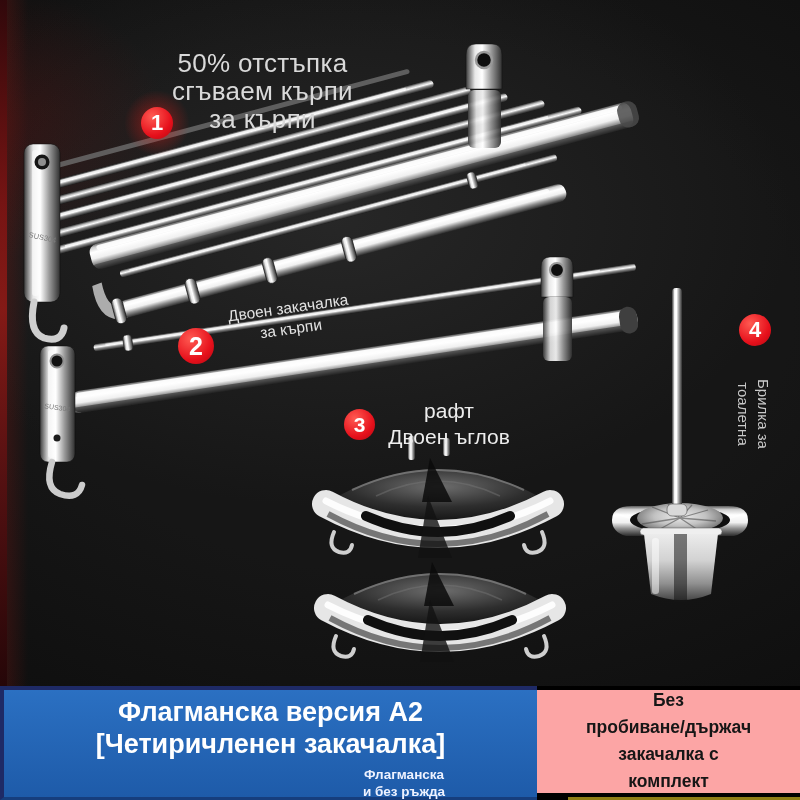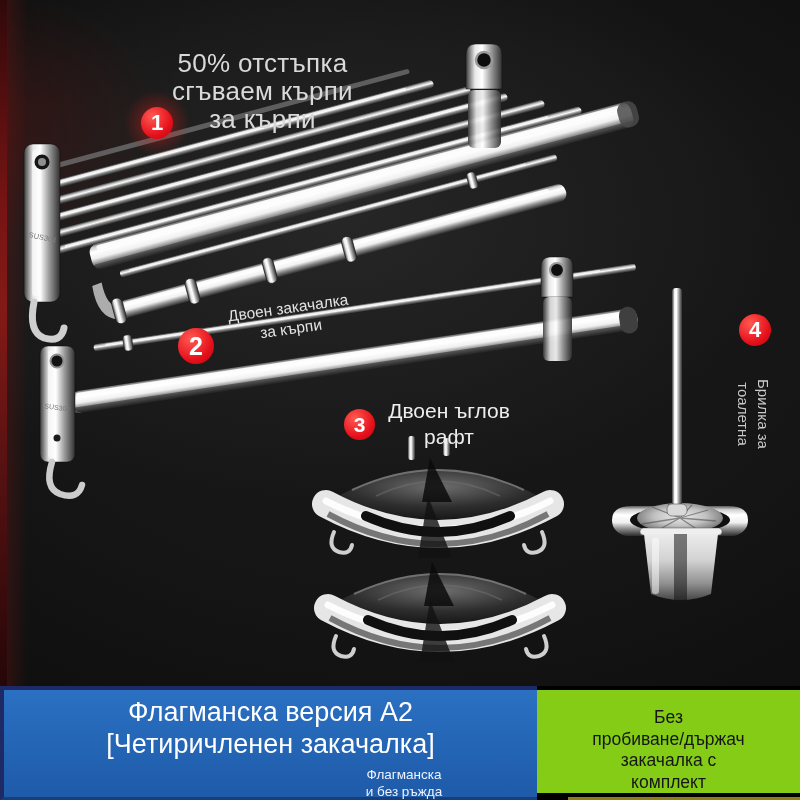--- a/index.html
+++ b/index.html
@@ -35,31 +35,31 @@
   .callout span{display:block;}
   .callout{position:absolute;text-align:center;}
   .c1{left:130px;top:49px;width:265px;font-size:26px;line-height:28px;color:#d9d9d9;letter-spacing:.3px;}
   .c2{left:202px;top:297px;width:175px;font-size:15.5px;line-height:21px;color:#e3e3e3;
       transform:rotate(-8deg);}
   .c3{left:369px;top:398px;width:160px;font-size:21px;line-height:26px;color:#ededed;}
   .c4{left:693px;top:394px;width:120px;font-size:15px;line-height:20px;color:#c9c9c9;
       transform:rotate(90deg);}
 
   
-  .banner-row{position:absolute;left:0;top:686px;width:800px;height:114px;background:#000;}
+  .banner-row{position:absolute;left:0;top:686px;width:800px;height:114px;background:#000;font-weight:bold;}
   .blue-banner{position:absolute;left:0;top:0;width:537px;height:114px;box-sizing:border-box;
     background:linear-gradient(180deg,#2b70c2,#1e5ba9);
     border-top:4px solid #1e2a66;border-left:4px solid #1e2a66;border-bottom:3px solid #163e7d;}
   .banner-title{padding-top:6px;text-align:center;color:#ffffff;font-size:27px;line-height:32px;}
   .banner-title span{display:block;}
   .banner-note{position:absolute;left:330px;top:76px;width:140px;text-align:center;
     color:#eef2ff;font-size:13.5px;line-height:17px;}
   .banner-note span{display:block;}
-  .offer-box{position:absolute;left:537px;top:4px;width:263px;height:103px;background:#84cc16;
-    display:flex;flex-direction:column;align-items:center;justify-content:flex-end;
+  .offer-box{position:absolute;left:537px;top:4px;width:263px;height:103px;background:#fca5a5;
+    display:flex;flex-direction:column;align-items:center;justify-content:space-between;
     color:#161616;font-size:17.5px;line-height:21.5px;text-align:center;}
   .offer-box span{display:block;}
   .offer-strip{position:absolute;left:568px;top:111px;width:232px;height:3px;background:#8f7d16;}
 </style>
 </head>
 <body>
 
 <div class="stage">
   <div class="red-edge-b"></div>
   <div class="red-edge-a"></div>
@@ -234,22 +234,22 @@
   <div class="callout c1">
     <span>50% отстъпка</span>
     <span>сгъваем кърпи</span>
     <span>за кърпи</span>
   </div>
   <div class="callout c2">
     <span>Двоен закачалка</span>
     <span>за кърпи</span>
   </div>
   <div class="callout c3">
+    <span>рафт</span>
     <span>Двоен ъглов</span>
-    <span>рафт</span>
   </div>
   <div class="callout c4">
     <span>Брилка за</span>
     <span>тоалетна</span>
   </div>
 </div>
 
 <div class="banner-row">
   <div class="blue-banner">
     <div class="banner-title">

